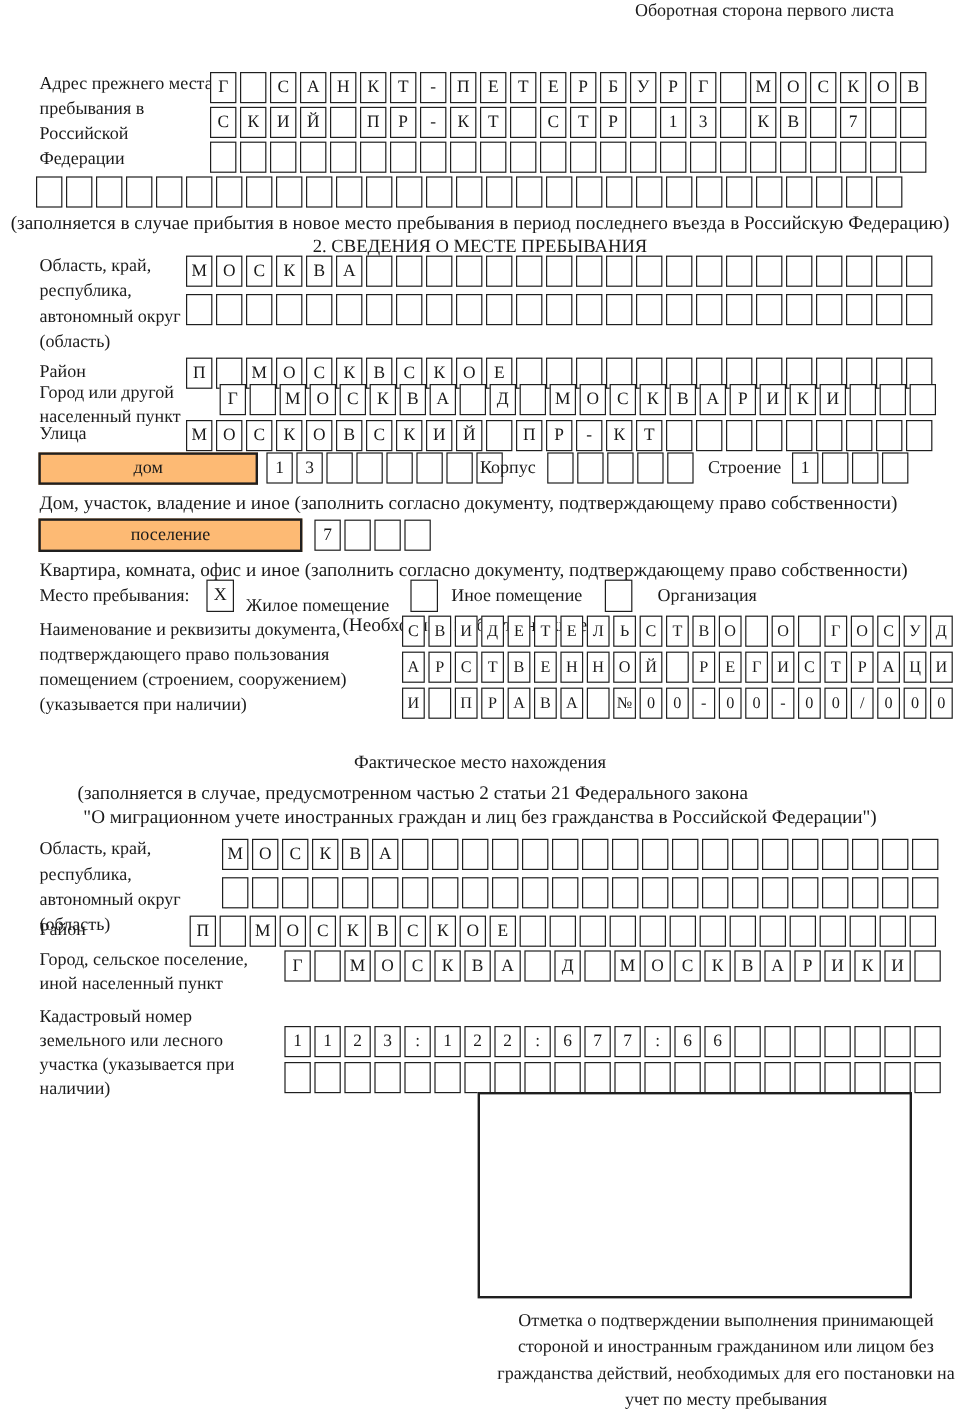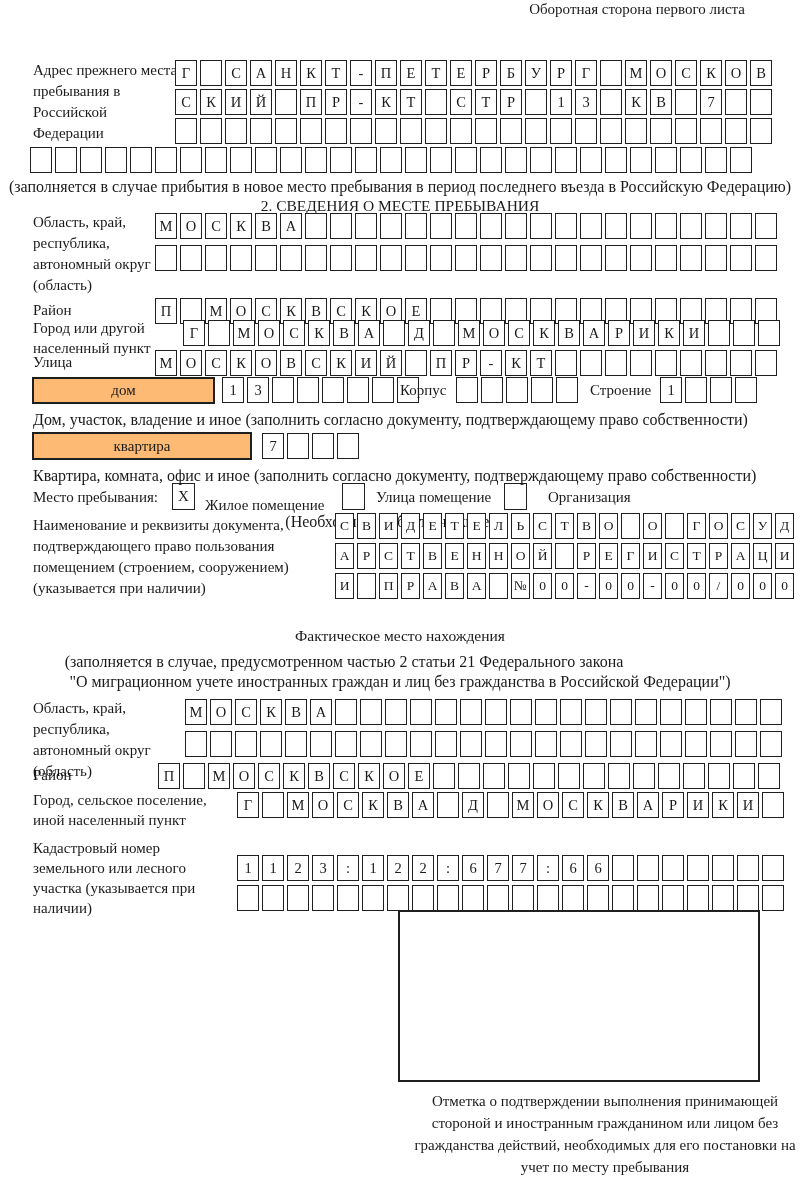--- a/index.html
+++ b/index.html
@@ -330,34 +330,34 @@
   </div>
 <div class="abs label" style="left:590px; top:380px;">Строение</div>
 <div class="abs grid" style="left:660px; top:377px;">
     <span class="cell">1</span>
     <span class="cell"></span>
     <span class="cell"></span>
     <span class="cell"></span>
   </div>
 <div class="abs caption" style="left:33px; top:410px; width:740px;">Дом, участок, владение и иное (заполнить согласно документу, подтверждающему право собственности)</div>
 
-<div class="abs namebox" style="left:32px; top:432px; width:220px; height:28px;">квартира</div>
+<div class="abs namebox" style="left:32px; top:432px; width:220px; height:28px;">поселение</div>
 <div class="abs grid" style="left:262px; top:433px;">
     <span class="cell">7</span>
     <span class="cell"></span>
     <span class="cell"></span>
     <span class="cell"></span>
   </div>
 <div class="abs caption" style="left:33px; top:466px; width:740px;">Квартира, комната, офис и иное (заполнить согласно документу, подтверждающему право собственности)</div>
 
 <div class="abs label" style="left:33px; top:487px;">Место пребывания:</div>
 <div class="abs cbox" style="left:172px; top:483px;">X</div>
 <div class="abs label" style="left:205px; top:495px;">Жилое помещение</div>
 <div class="abs cbox" style="left:342px; top:483px;"></div>
-<div class="abs label" style="left:376px; top:487px;">Улица помещение</div>
+<div class="abs label" style="left:376px; top:487px;">Иное помещение</div>
 <div class="abs cbox" style="left:504px; top:483px;"></div>
 <div class="abs label" style="left:548px; top:487px;">Организация</div>
 <div class="abs caption center" style="left:0; top:512px; width:780px;">(Необходимо выбрать нужное)</div>
 
 <div class="abs label" style="left:33px; top:515px; width:265px;">Наименование и реквизиты документа, подтверждающего право пользования помещением (строением, сооружением) (указывается при наличии)</div>
 <div class="abs grid small" style="left:335px; top:513px;">
     <span class="cell">С</span>
     <span class="cell">В</span>
     <span class="cell">И</span>
     <span class="cell">Д</span>

